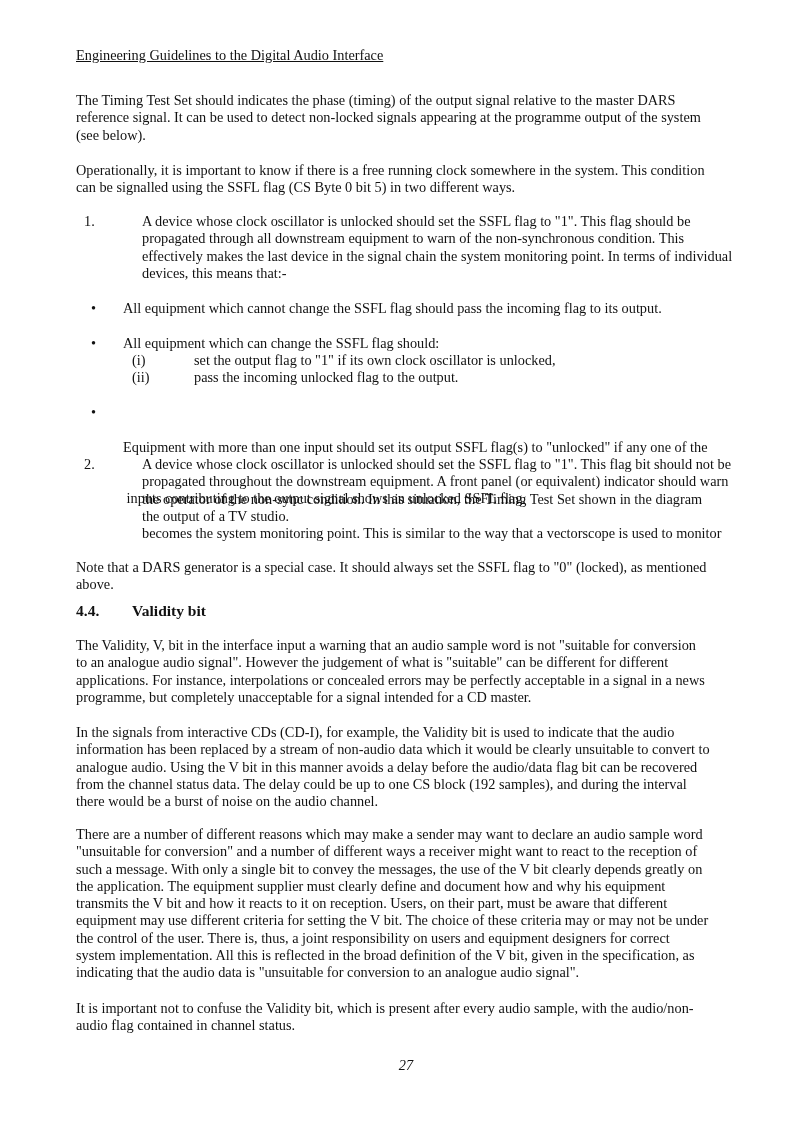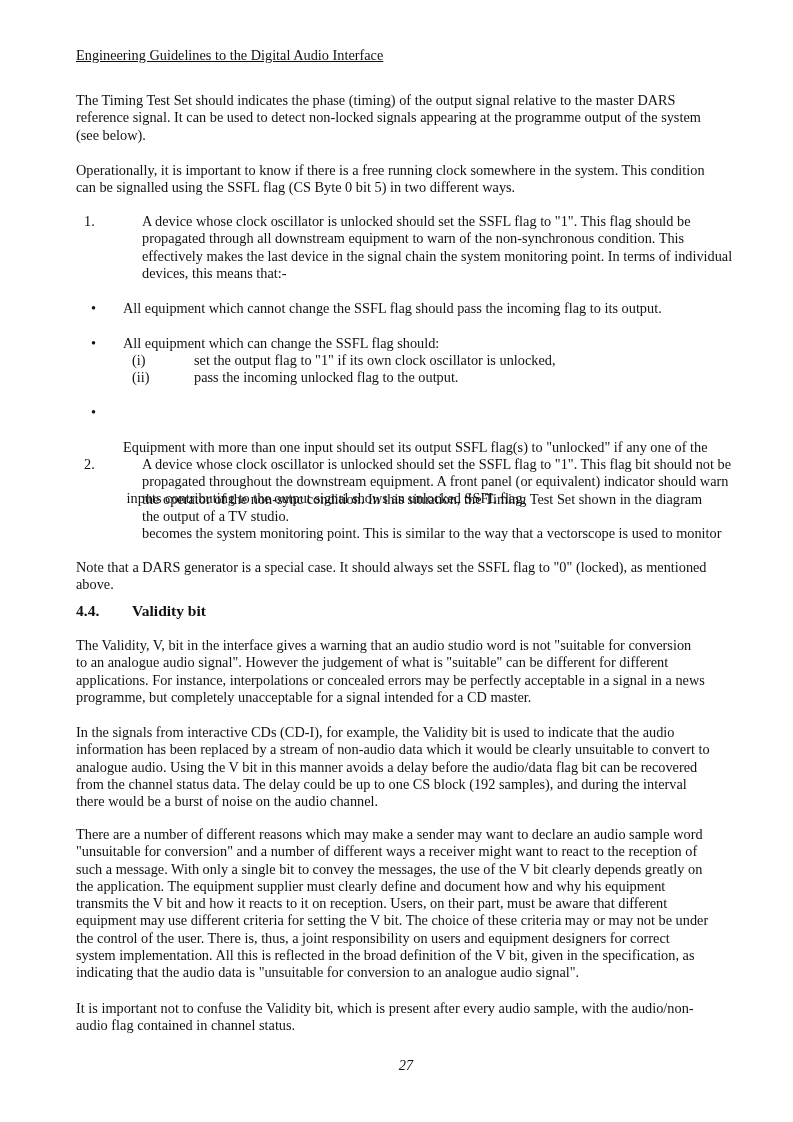--- a/index.html
+++ b/index.html
@@ -96,21 +96,21 @@
     <span class="line">Note that a DARS generator is a special case.  It should always set the SSFL flag to "0" (locked), as mentioned</span>
     <span class="line">above.</span>
   </div>
 
   <div class="section-heading">
     <span class="sec-num">4.4.</span>
     <span class="sec-title">Validity bit</span>
   </div>
 
   <div class="block" style="top:637px">
-    <span class="line">The Validity, V, bit in the interface gives a warning that an audio studio word is not "suitable for conversion</span>
+    <span class="line">The Validity, V, bit in the interface input a warning that an audio sample word is not "suitable for conversion</span>
     <span class="line">to an analogue audio signal".  However the judgement of what is "suitable" can be different for different</span>
     <span class="line">applications.  For instance, interpolations or concealed errors may be perfectly acceptable in a signal in a news</span>
     <span class="line">programme, but completely unacceptable for a signal intended for a CD master.</span>
   </div>
 
   <div class="block" style="top:724px">
     <span class="line">In the signals from interactive CDs (CD-I), for example, the Validity bit is used to indicate that the audio</span>
     <span class="line">information has been replaced by a stream of non-audio data which it would be clearly unsuitable to convert to</span>
     <span class="line">analogue audio.  Using the V bit in this manner avoids a delay before the audio/data flag bit can be recovered</span>
     <span class="line">from the channel status data.  The delay could be up to one CS block (192 samples), and during the interval</span>

